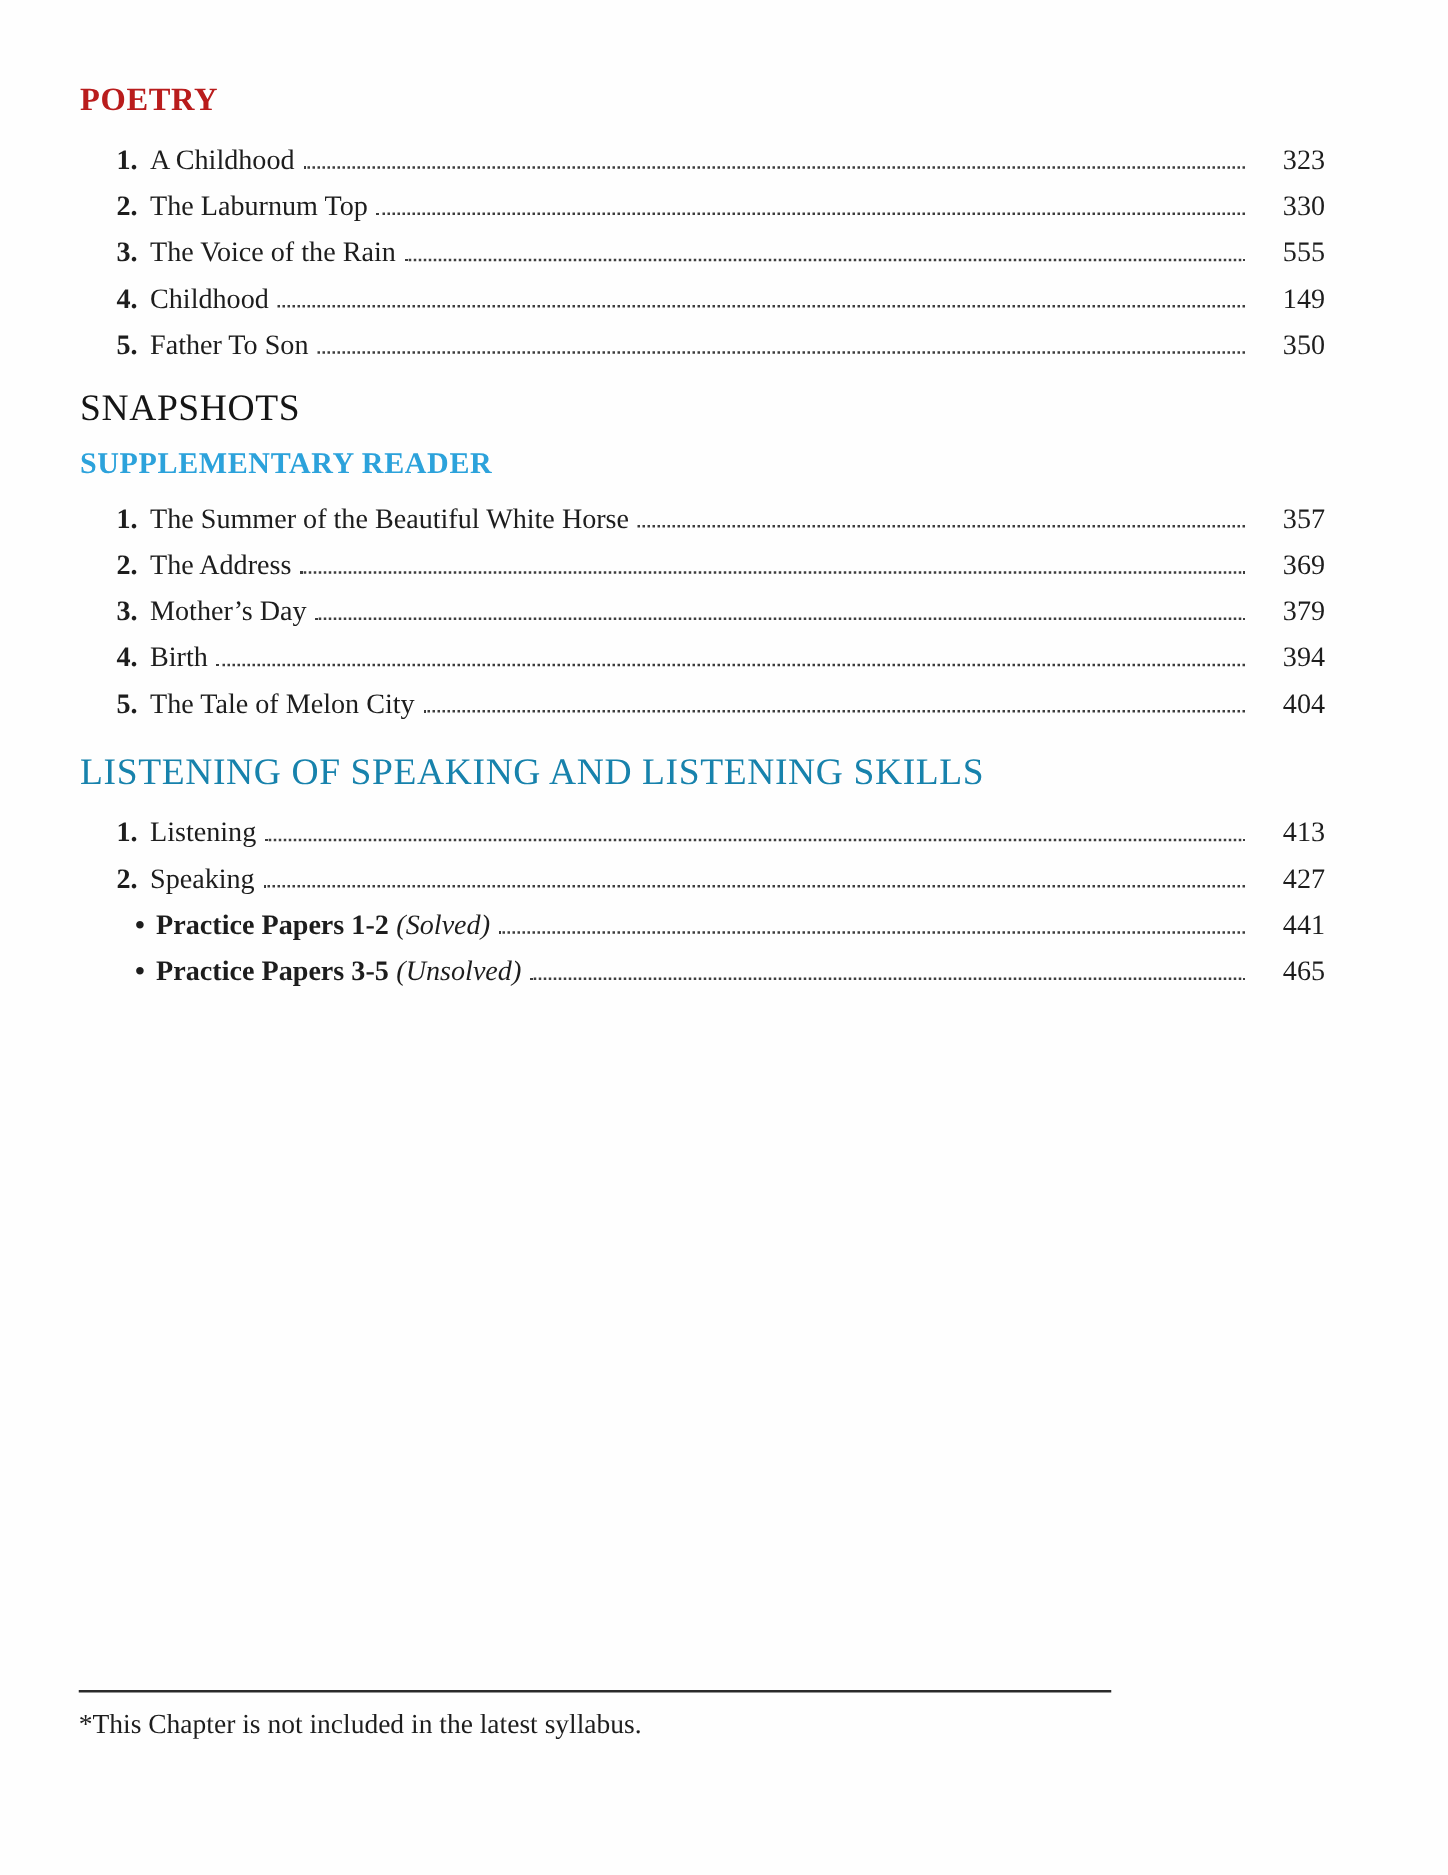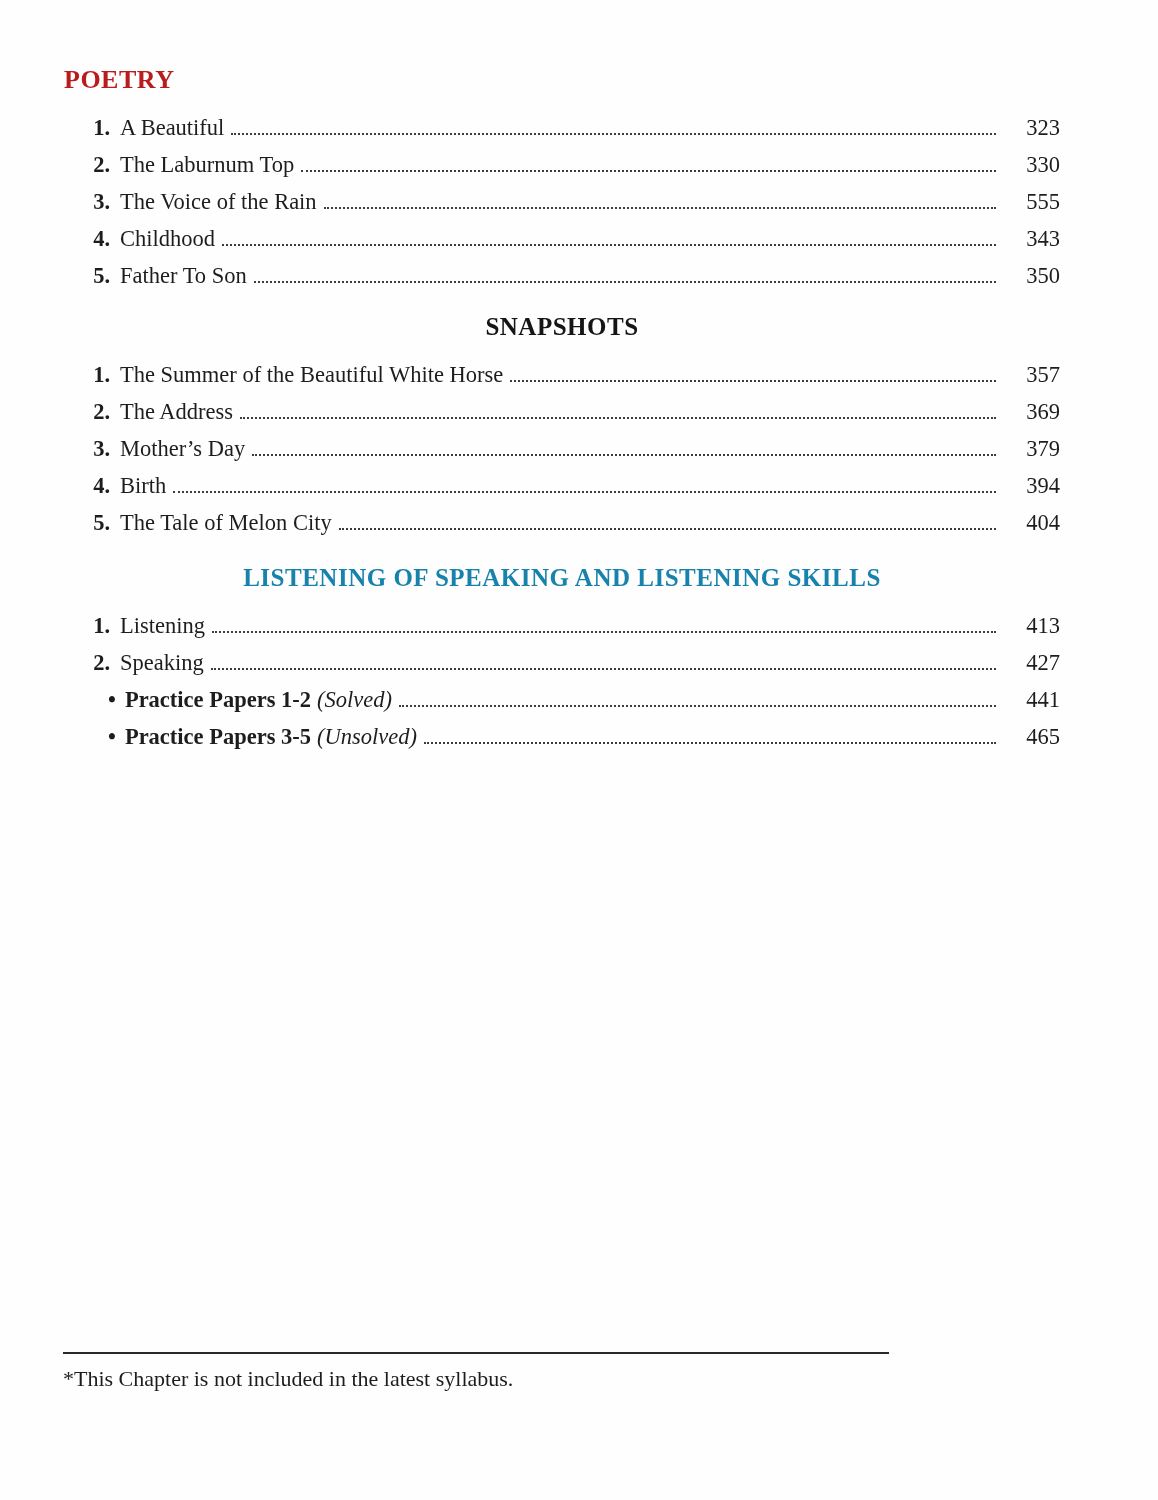--- a/index.html
+++ b/index.html
@@ -15,23 +15,22 @@
   }
   .content { padding: 66px 98px 0 64px; }
 
   .subheading {
     font-weight: bold;
     font-size: 26px;
     line-height: 28px;
     letter-spacing: 0.5px;
   }
   .main-heading {
-    text-align: center;
-    font-weight: bold;
-    font-size: 25px;
+    font-weight: normal;
+    font-size: 30px;
     line-height: 34px;
     letter-spacing: 0.5px;
   }
   .snapshots-heading { margin-top: 20px; color: #151515; }
   .supp-subheading  { margin-top: 14px; font-size: 24px; line-height: 26px; }
   .assessment-heading { margin-top: 23px; line-height: 36px; }
 
   .toc-list { margin: 11px 0 0 20px; }
   .toc-list.tight { margin-top: 8px; }
   .toc-list.last { margin-top: 7px; }
@@ -85,53 +84,54 @@
 <body>
 
 <div class="page">
   <div class="content">
 
     <div>
       <div class="subheading" style="color:#b91c1c">POETRY</div>
       <div class="toc-list">
         <div class="toc-row">
           <span class="num">1.</span>
-          <span class="title">A Beautiful</span>
+          <span class="title">A Childhood</span>
           <span class="dots"></span>
           <span class="pg">323</span>
         </div>
         <div class="toc-row">
           <span class="num">2.</span>
           <span class="title">The Laburnum Top</span>
           <span class="dots"></span>
           <span class="pg">330</span>
         </div>
         <div class="toc-row">
           <span class="num">3.</span>
           <span class="title">The Voice of the Rain</span>
           <span class="dots"></span>
           <span class="pg">555</span>
         </div>
         <div class="toc-row">
           <span class="num">4.</span>
           <span class="title">Childhood</span>
           <span class="dots"></span>
-          <span class="pg">343</span>
+          <span class="pg">149</span>
         </div>
         <div class="toc-row">
           <span class="num">5.</span>
           <span class="title">Father To Son</span>
           <span class="dots"></span>
           <span class="pg">350</span>
         </div>
       </div>
     </div>
 
     <div>
       <div class="main-heading snapshots-heading">SNAPSHOTS</div>
+      <div class="subheading supp-subheading" style="color:#2CA2DB">SUPPLEMENTARY READER</div>
       <div class="toc-list tight">
         <div class="toc-row">
           <span class="num">1.</span>
           <span class="title">The Summer of the Beautiful White Horse</span>
           <span class="dots"></span>
           <span class="pg">357</span>
         </div>
         <div class="toc-row">
           <span class="num">2.</span>
           <span class="title">The Address</span>

